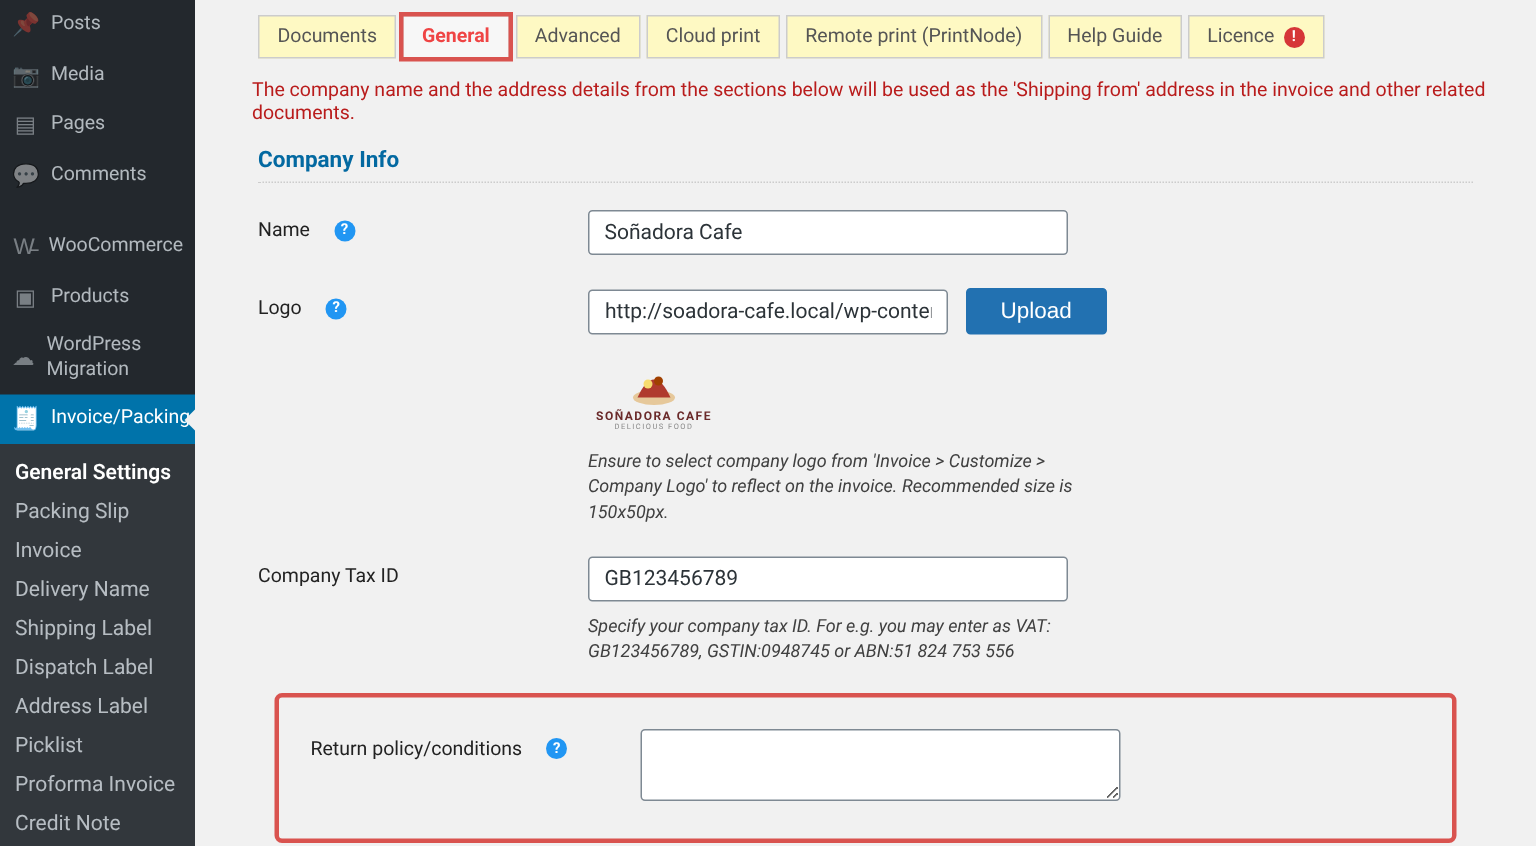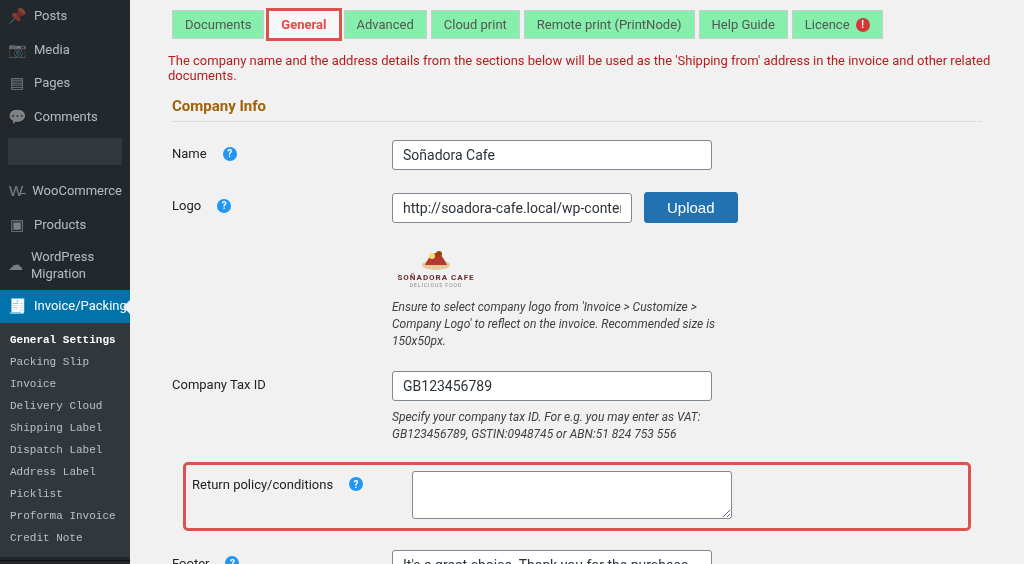--- a/index.html
+++ b/index.html
@@ -60,22 +60,21 @@
     background: #32373c;
   }
   .sidebar .submenu {
     background: #32373c;
     padding: 6px 0 8px 0;
   }
   .sidebar .submenu .subitem {
     padding: 5px 10px;
     color: rgba(240,246,252,.7);
     cursor: pointer;
-    font-size: 11px;
-    font-family: Liberation Mono, monospace;
+    font-size: 14px;
   }
   .sidebar .submenu .subitem.active {
     color: #fff;
     font-weight: 600;
   }
   .sidebar .sep {
     height: 1px;
     background: #111;
     margin: 3px 0;
   }
@@ -88,21 +87,21 @@
     padding: 0 18px 18px 18px;
   }
 
   
   .tabs {
     display: flex;
     gap: 4px;
     margin: 10px 0 14px 24px;
   }
   .tab {
-    background: #86efac;
+    background: #fef9c3;
     border: 1px solid #ccc;
     padding: 6px 12px;
     font-size: 13px;
     cursor: pointer;
     border-radius: 0;
     display: flex;
     align-items: center;
     gap: 6px;
     color: #555;
   }
@@ -133,40 +132,40 @@
   .intro {
     margin: 0 0 14px 20px;
     color: #b91c1c;
     font-size: 13px;
   }
 
   h2.section-title {
     margin: 0 0 6px 24px;
     font-size: 15px;
     font-weight: 700;
-    color: #a16207;
+    color: #0369a1;
   }
   .hr {
     border-top: 1px dotted #ccc;
     margin: 0 24px 18px 24px;
   }
 
   
   .form {
     margin-left: 24px;
     margin-right: 24px;
   }
   .row {
     display: flex;
     align-items: flex-start;
     margin-bottom: 22px;
   }
   .row.highlighted {
     outline: 3px solid #d9534f;
-    padding: 6px;
+    padding: 21px;
     margin-left: 14px;
     margin-right: 14px;
     border-radius: 2px;
   }
   .row-label {
     width: 220px;
     padding-top: 6px;
     font-size: 13px;
     color: #222;
     display: flex;
@@ -279,21 +278,21 @@
 
   <div class="item parent-active">
     <span class="icon">🧾</span>
     <span>Invoice/Packing</span>
   </div>
 
   <div class="submenu">
     <div class="subitem active">General Settings</div>
     <div class="subitem">Packing Slip</div>
     <div class="subitem">Invoice</div>
-    <div class="subitem">Delivery Cloud</div>
+    <div class="subitem">Delivery Name</div>
     <div class="subitem">Shipping Label</div>
     <div class="subitem">Dispatch Label</div>
     <div class="subitem">Address Label</div>
     <div class="subitem">Picklist</div>
     <div class="subitem">Proforma Invoice</div>
     <div class="subitem">Credit Note</div>
   </div>
 
   <div class="sep"></div>
 

